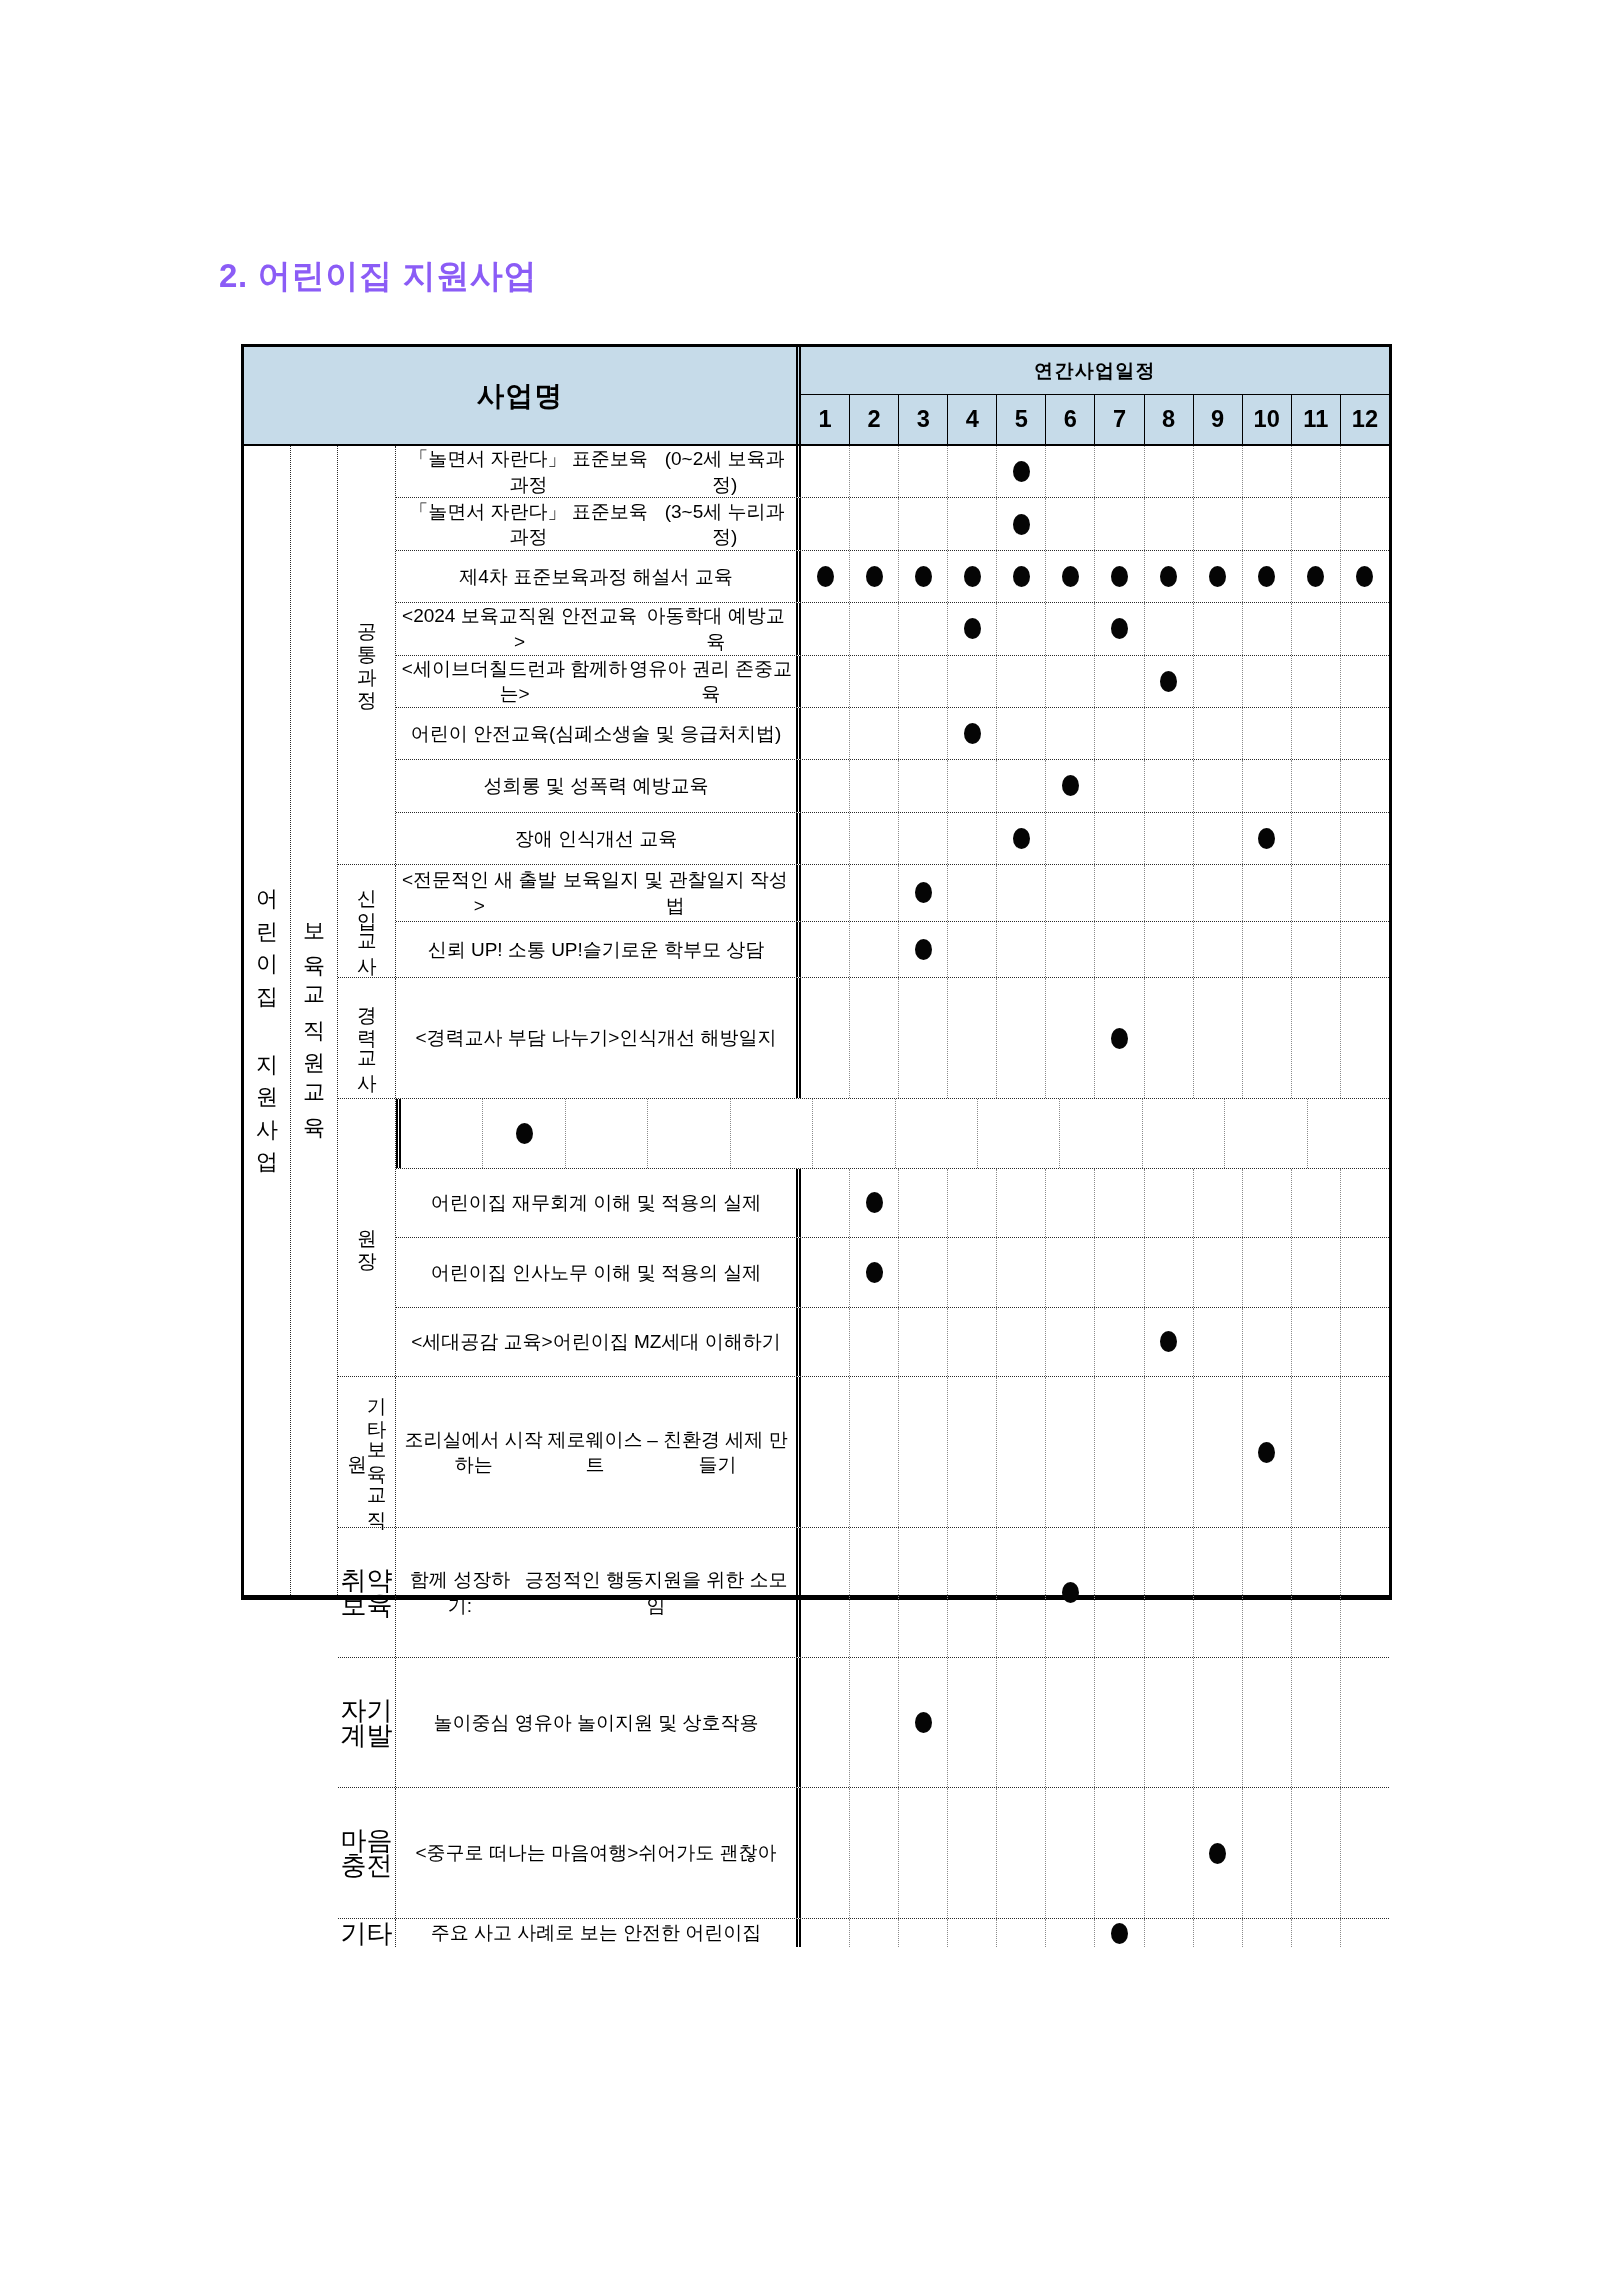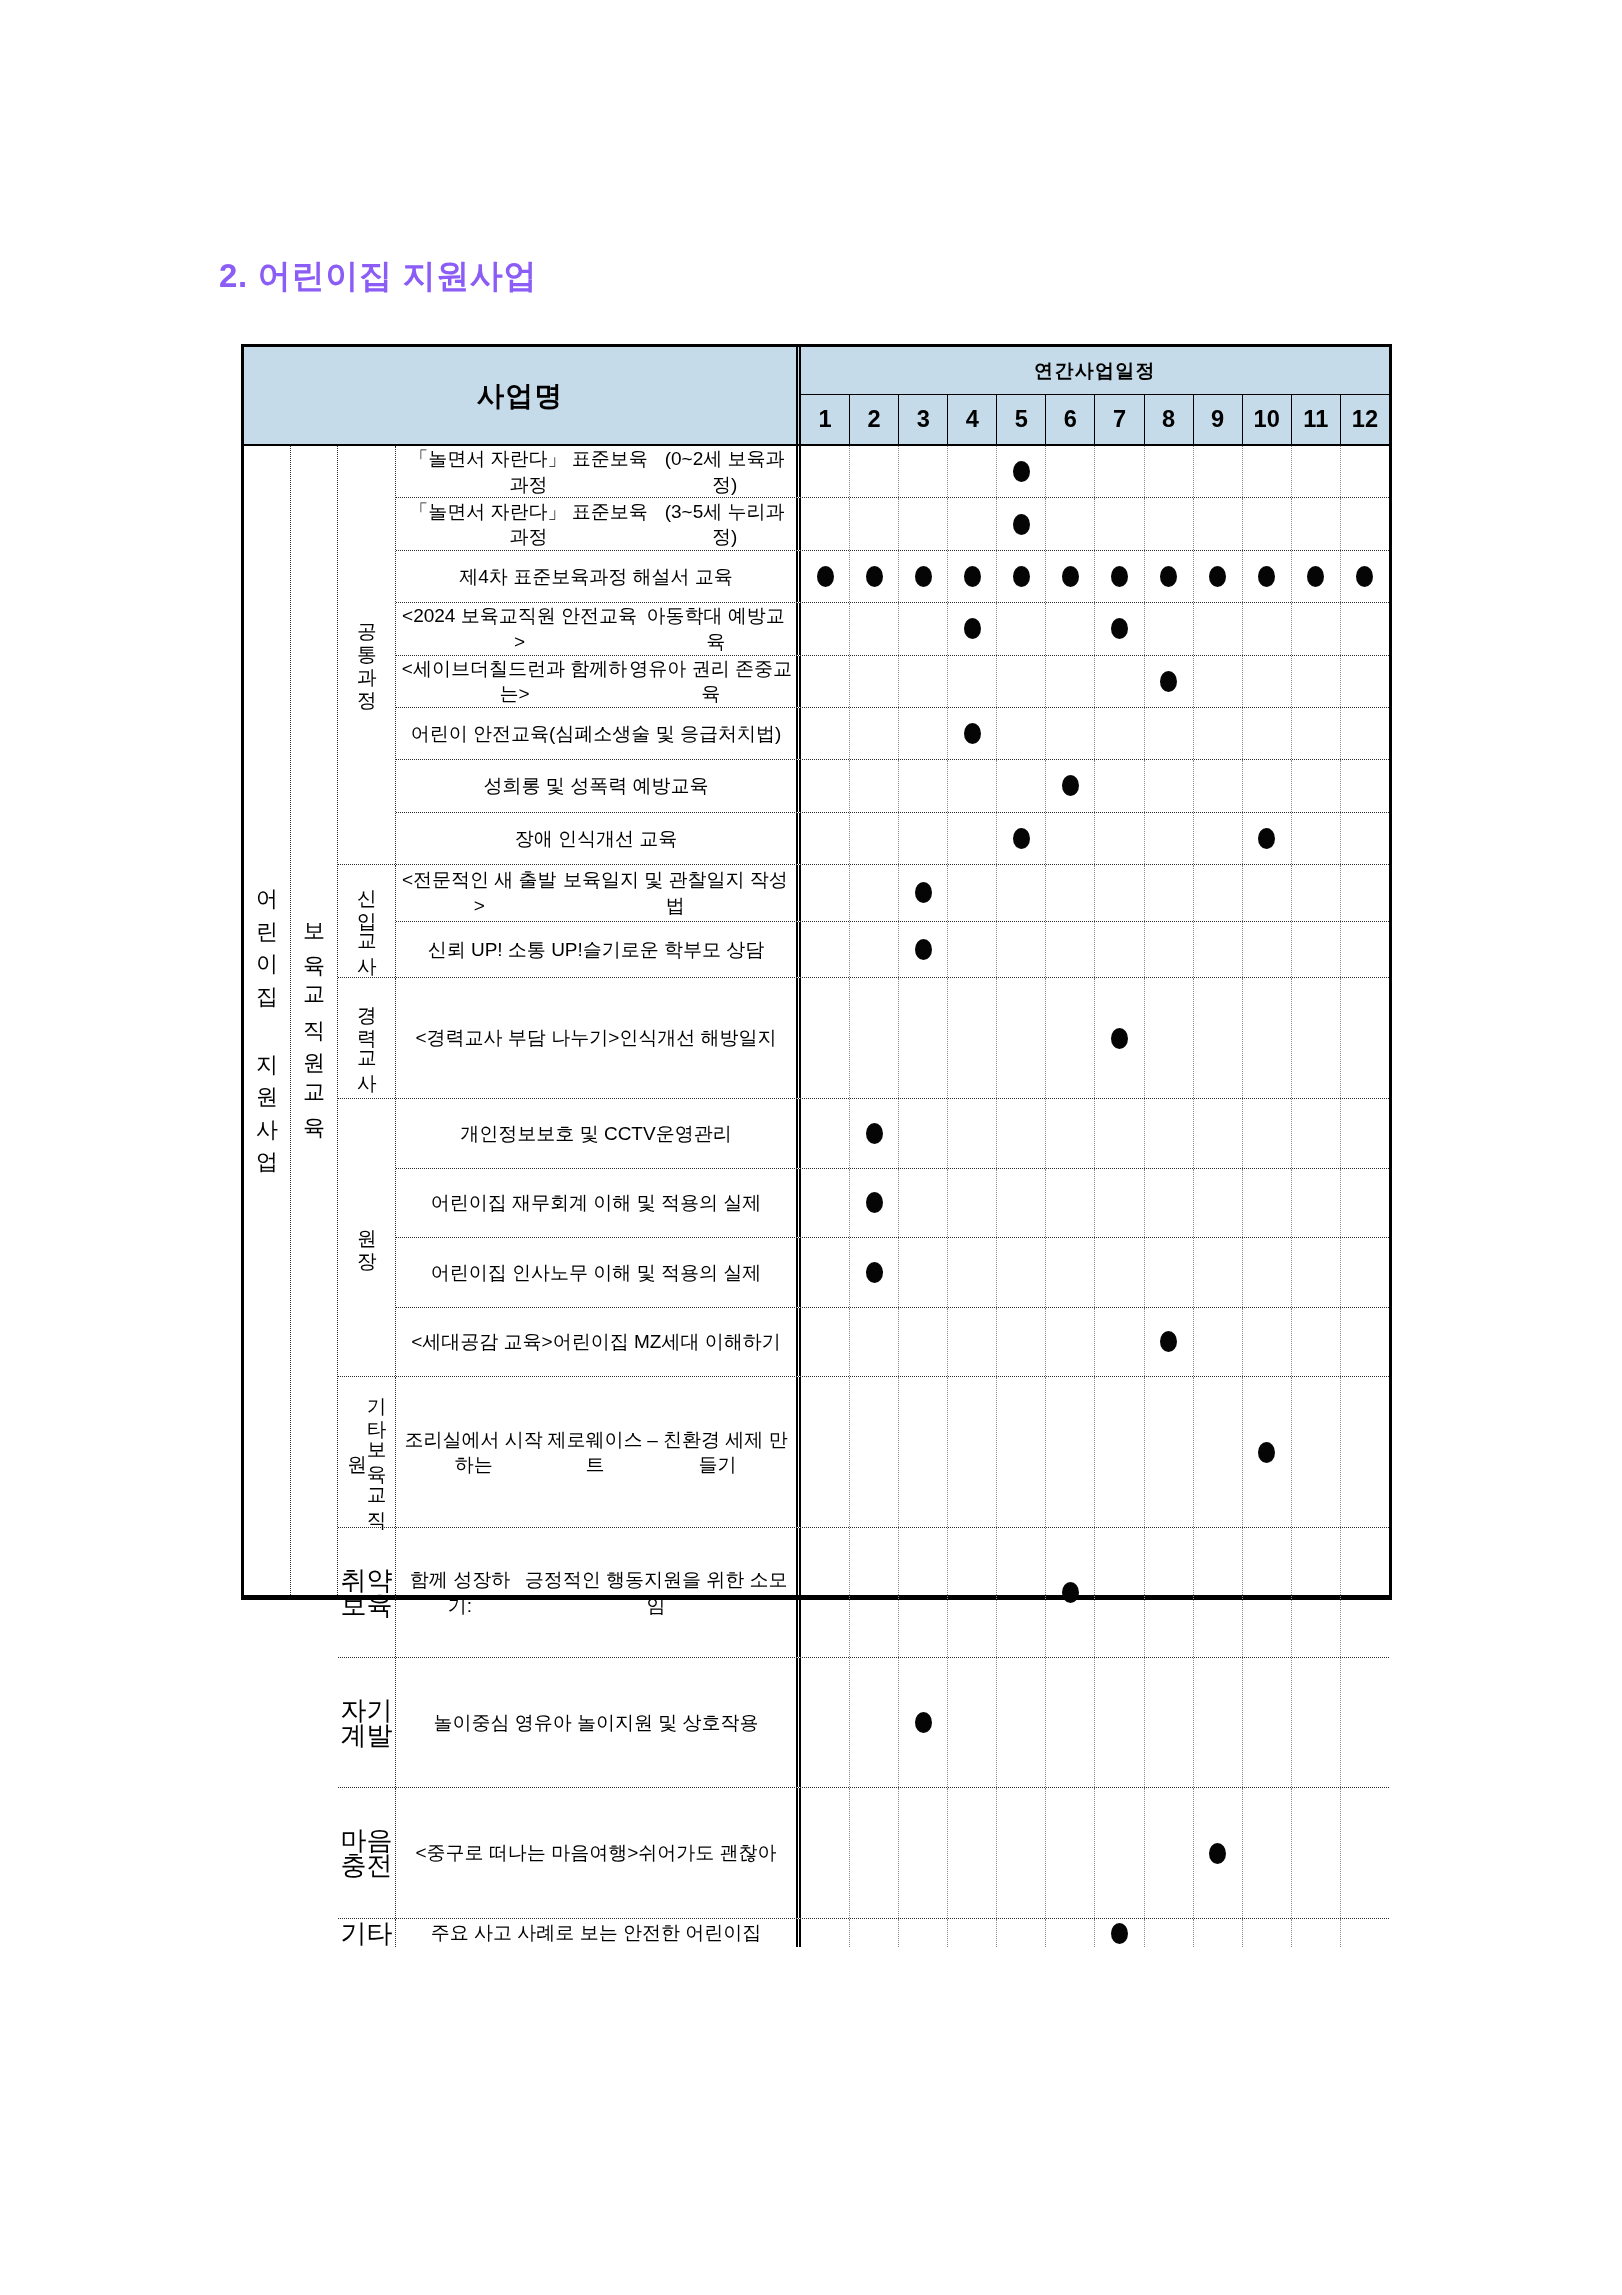--- a/index.html
+++ b/index.html
@@ -395,23 +395,20 @@
                 </div>
               </div>
             </div>
           </div>
           <div class="cat-block" style="height: 278px;">
             <div class="cat-label">
               <div class="vline">원장</div>
             </div>
             <div class="cat-rows">
               <div class="prow">
-                <div class="pname">
-                  <div>개인정보보호 및 CCTV운영관리</div>
-                </div>
                 <div class="pmonths">
                   <div class="mcell"></div>
                   <div class="mcell">
                     <span class="dot"></span>
                   </div>
                   <div class="mcell"></div>
                   <div class="mcell"></div>
                   <div class="mcell"></div>
                   <div class="mcell"></div>
                   <div class="mcell"></div>

